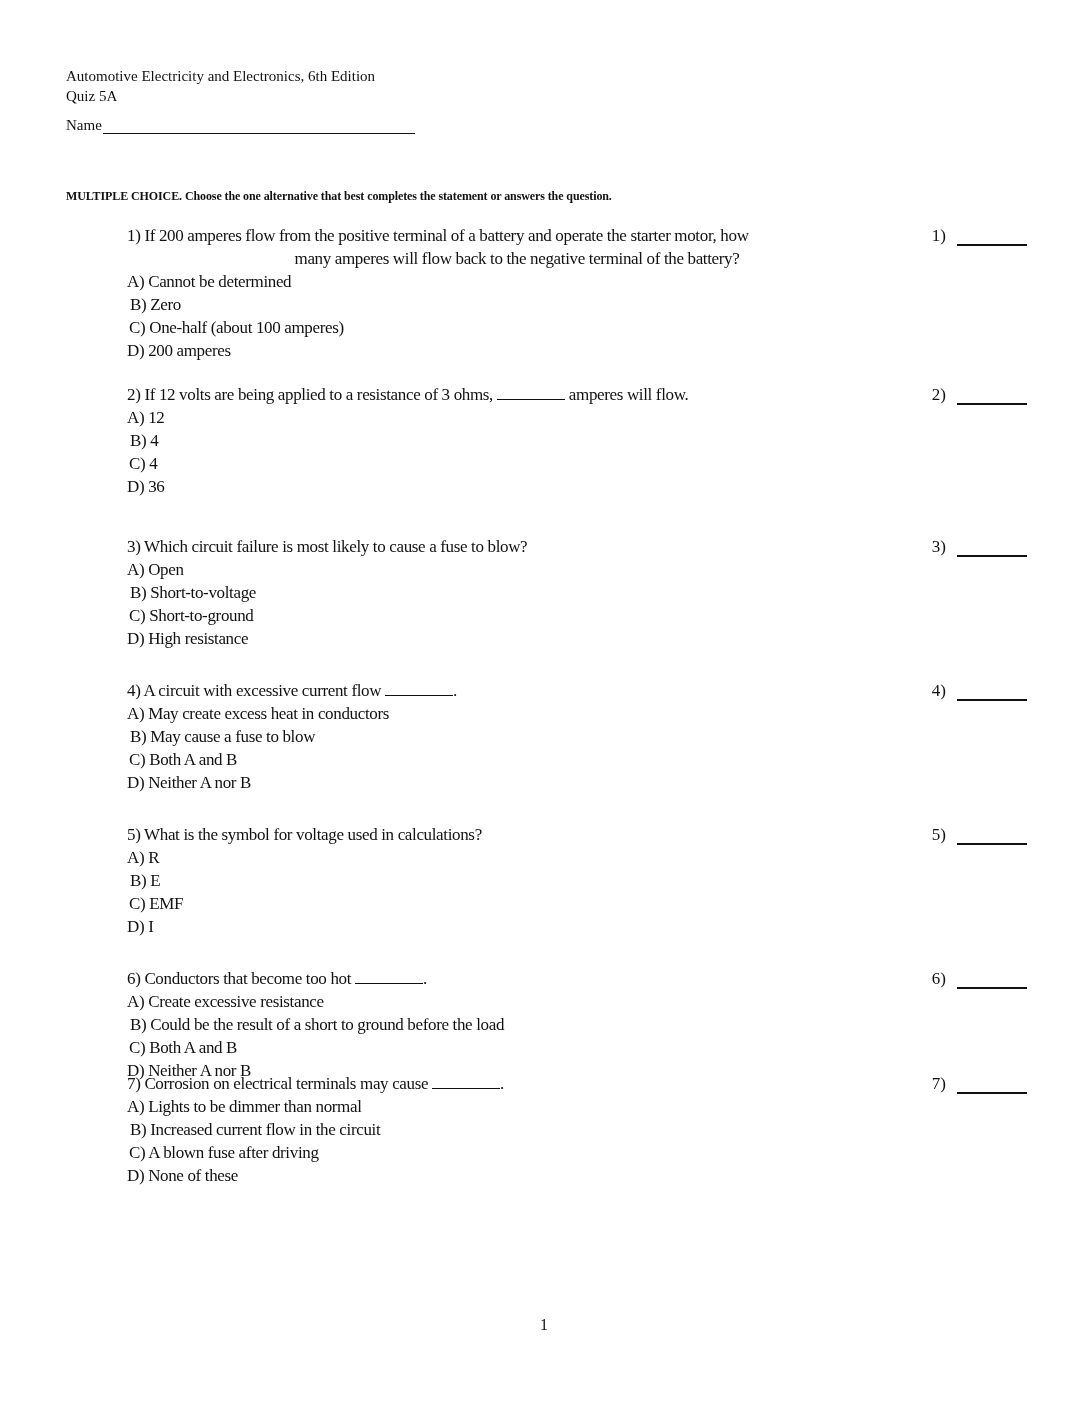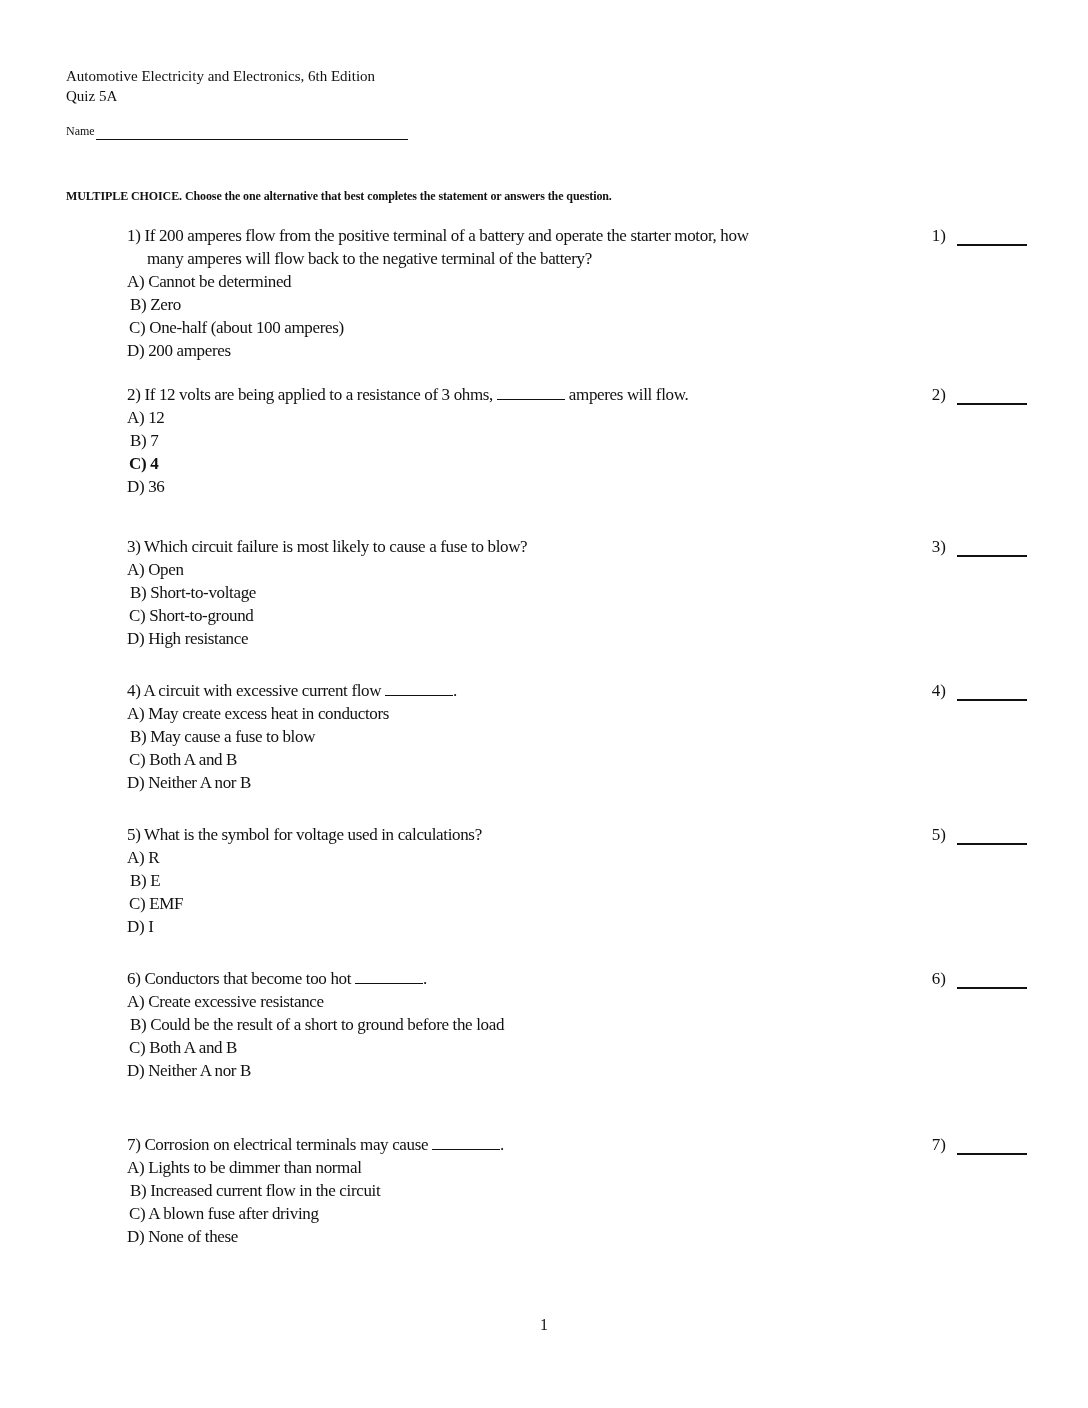--- a/index.html
+++ b/index.html
@@ -4,26 +4,26 @@
   <style>
     html, body { margin: 0; padding: 0; background: #ffffff; }
     body {
       width: 1088px; height: 1408px; position: relative; overflow: hidden;
       color: #111111;
       font-family: "Liberation Serif", "DejaVu Serif", serif;
     }
     .header-line { position: absolute; left: 66px; font-size: 15px; line-height: 18px; }
     #title { top: 67px; }
     #subtitle { top: 87px; }
-    #name-row { position: absolute; left: 66px; top: 122px; font-size: 12px; line-height: 18px; display: flex; align-items: flex-end; }
+    #name-row { position: absolute; left: 66px; top: 116px; font-size: 15px; line-height: 18px; display: flex; align-items: flex-end; }
     #name-line { display: inline-block; width: 312px; border-bottom: 1px solid #111; height: 15px; margin-left: 1px; }
     #instructions { position: absolute; left: 66px; top: 186px; font-size: 12px; line-height: 20px; font-weight: bold; letter-spacing: -0.1px; white-space: nowrap; }
     .question { position: absolute; left: 127px; width: 900px; font-size: 17px; }
     .q-text { position: relative; line-height: 23px; width: 760px; letter-spacing: -0.35px; }
-    .q-text .cont { display: block; padding-left: 20px; }
+    .q-text .cont { display: block; padding-left: 20px; text-align: center; }
     .blank-inline { display: inline-block; width: 68px; border-bottom: 1px solid #111; height: 14px; vertical-align: baseline; }
     .choices { }
     .choice { line-height: 23px; letter-spacing: -0.35px; white-space: nowrap; }
     .answer-slot { position: absolute; right: 0; top: 0; display: flex; align-items: flex-end; height: 22px; }
     .answer-num { font-size: 17px; margin-right: 11px; }
     .answer-line { display: inline-block; width: 70px; border-bottom: 2px solid #111; height: 14px; }
     #page-number { position: absolute; left: 540px; top: 1316px; font-size: 16px; }
   </style>
 </head>
 <body>
@@ -57,22 +57,22 @@
 
 <div class="question" style="top:383px;">
   <div class="q-text">
     <span>2)</span>
     <span>If 12 volts are being applied to a resistance of 3 ohms,</span>
     <span class="blank-inline"></span>
     <span>amperes will flow.</span>
   </div>
   <div class="choices">
     <div class="choice a">A) 12</div>
-    <div class="choice b" style="padding-left:3px;">B) 7</div>
-    <div class="choice c" style="padding-left:2px;font-weight:bold;">C) 4</div>
+    <div class="choice b" style="padding-left:3px;">B) 4</div>
+    <div class="choice c" style="padding-left:2px;">C) 4</div>
     <div class="choice d">D) 36</div>
   </div>
   <div class="answer-slot">
     <span class="answer-num">2)</span>
     <span class="answer-line"></span>
   </div>
 </div>
 
 <div class="question" style="top:535px;">
   <div class="q-text">
@@ -137,21 +137,21 @@
     <div class="choice b" style="padding-left:3px;">B) Could be the result of a short to ground before the load</div>
     <div class="choice c" style="padding-left:2px;">C) Both A and B</div>
     <div class="choice d">D) Neither A nor B</div>
   </div>
   <div class="answer-slot">
     <span class="answer-num">6)</span>
     <span class="answer-line"></span>
   </div>
 </div>
 
-<div class="question" style="top:1133px;">
+<div class="question" style="top:1072px;">
   <div class="q-text">
     <span>7)</span>
     <span>Corrosion on electrical terminals may cause</span>
     <span class="blank-inline"></span><span>.</span>
   </div>
   <div class="choices">
     <div class="choice a">A) Lights to be dimmer than normal</div>
     <div class="choice b" style="padding-left:3px;">B) Increased current flow in the circuit</div>
     <div class="choice c" style="padding-left:2px;">C) A blown fuse after driving</div>
     <div class="choice d">D) None of these</div>

